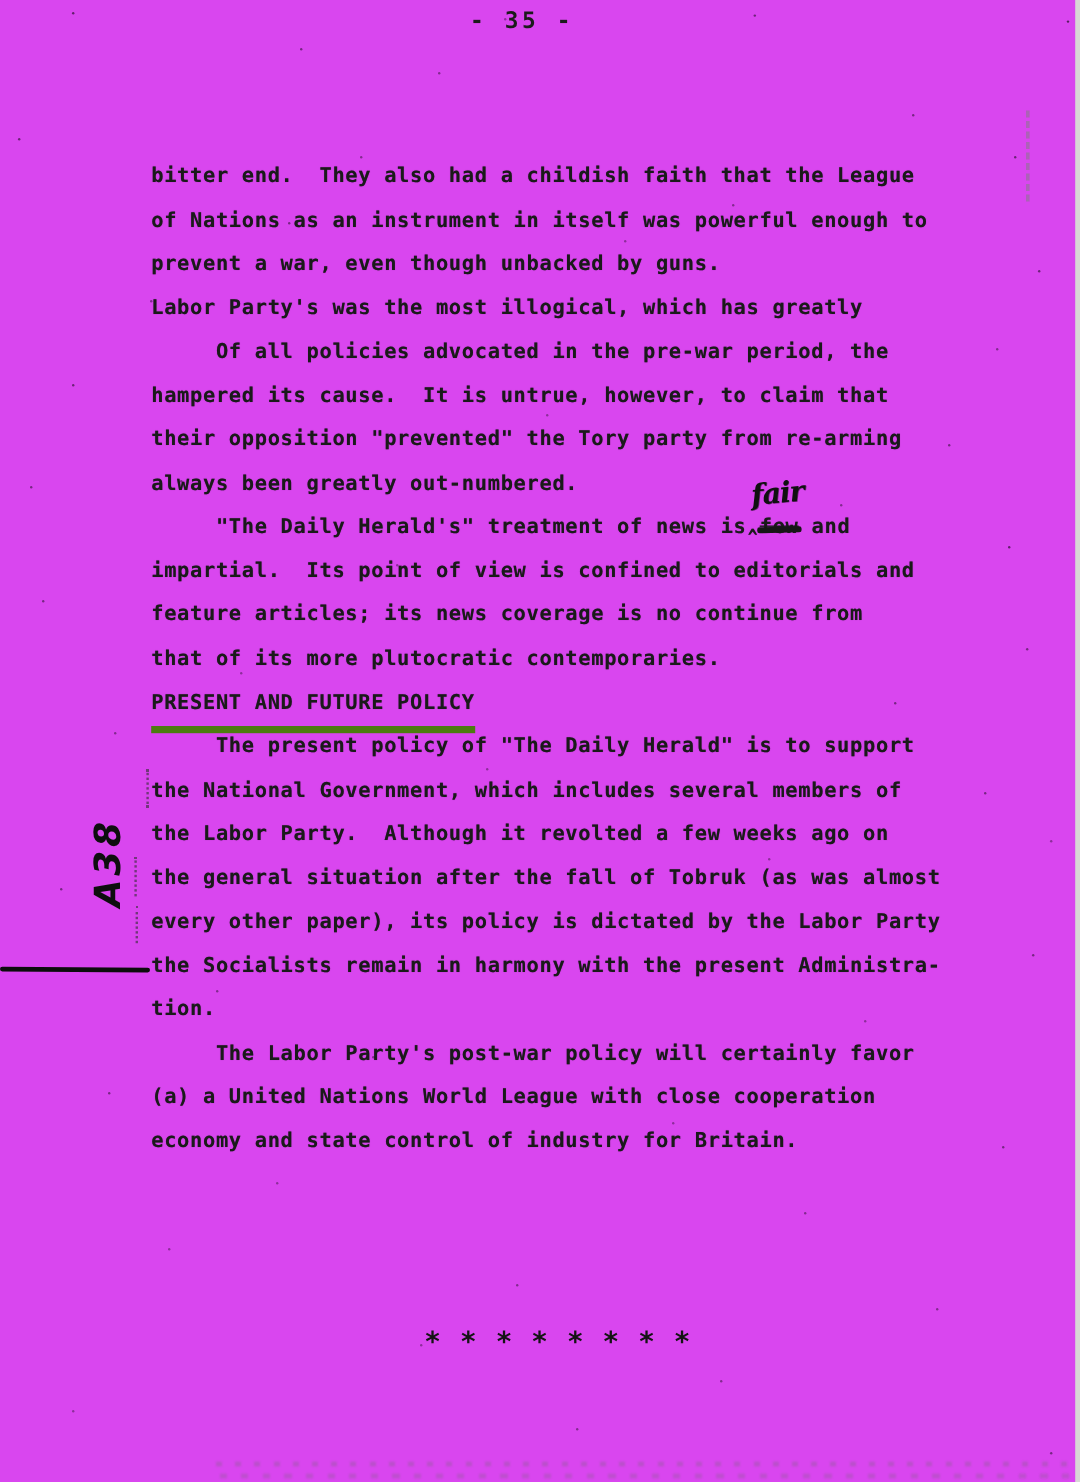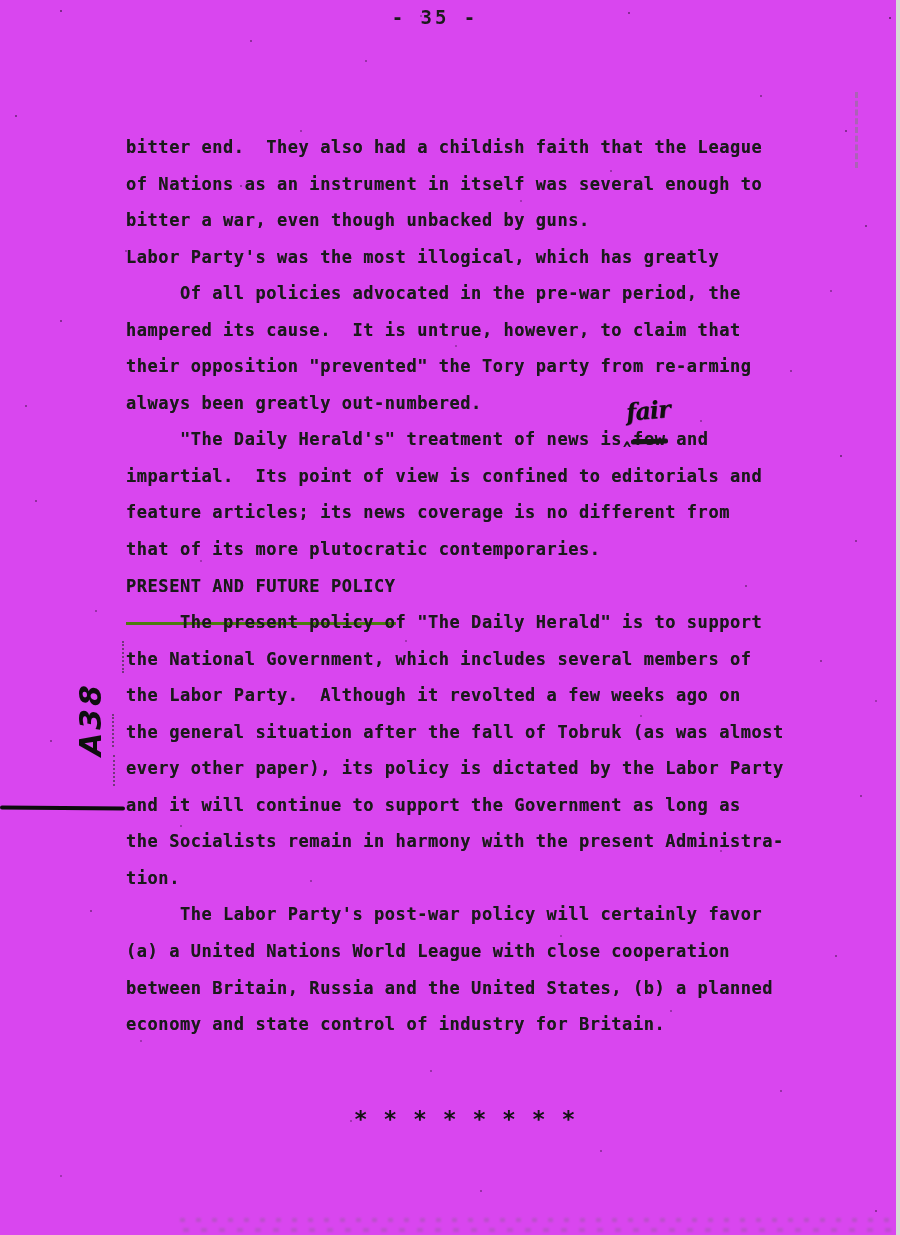--- a/index.html
+++ b/index.html
@@ -22,22 +22,22 @@
     font-size:17px;font-weight:bold;
     letter-spacing:0.55px;
     line-height:36.55px;
     color:#1a1a1a;
     text-shadow:0 0 0.6px rgba(20,20,20,0.55);
     margin-top:30px;
   }
   .line{white-space:pre;position:relative;height:36.55px;}
   .heading{
     display:inline-block;
-    border-bottom:3px solid #4d7c0f;
-    padding-bottom:18px;
+    border-bottom:6px solid #4d7c0f;
+    padding-bottom:1px;
   }
   .caret{
     display:inline-block;
     transform:translateY(10px) scale(0.8,1.1);
     width:11px;
   }
   .struck{
     position:relative;
     text-decoration:line-through;
   }
@@ -125,47 +125,45 @@
 </style>
 </head>
 <body>
 
 <div class="page">
 
   <div class="page-number">- 35 -</div>
 
   <div class="text-block">
     <div class="line">bitter end.  They also had a childish faith that the League</div>
-    <div class="line">of Nations as an instrument in itself was several enough to</div>
-    <div class="line">bitter a war, even though unbacked by guns.</div>
+    <div class="line">of Nations as an instrument in itself was powerful enough to</div>
+    <div class="line">prevent a war, even though unbacked by guns.</div>
     <div class="line">Labor Party's was the most illogical, which has greatly</div>
     <div class="line">     Of all policies advocated in the pre-war period, the</div>
     <div class="line">hampered its cause.  It is untrue, however, to claim that</div>
     <div class="line">their opposition "prevented" the Tory party from re-arming</div>
     <div class="line">always been greatly out-numbered.</div>
 
     <div class="line"><span>     "The Daily Herald's" treatment of news is</span><span class="caret">^</span><span class="struck">few</span><span> and</span><span class="handwritten-word">fair</span></div>
 
     <div class="line">impartial.  Its point of view is confined to editorials and</div>
-    <div class="line">feature articles; its news coverage is no different from</div>
+    <div class="line">feature articles; its news coverage is no continue from</div>
     <div class="line">that of its more plutocratic contemporaries.</div>
 
     <div class="line"><span class="heading">PRESENT AND FUTURE POLICY</span></div>
 
     <div class="line">     The present policy of "The Daily Herald" is to support</div>
     <div class="line">the National Government, which includes several members of</div>
     <div class="line">the Labor Party.  Although it revolted a few weeks ago on</div>
     <div class="line">the general situation after the fall of Tobruk (as was almost</div>
     <div class="line">every other paper), its policy is dictated by the Labor Party</div>
-    <div class="line">and it will continue to support the Government as long as</div>
     <div class="line">the Socialists remain in harmony with the present Administra-</div>
     <div class="line">tion.</div>
     <div class="line">     The Labor Party's post-war policy will certainly favor</div>
     <div class="line">(a) a United Nations World League with close cooperation</div>
-    <div class="line">between Britain, Russia and the United States, (b) a planned</div>
     <div class="line">economy and state control of industry for Britain.</div>
   </div>
 
   <div class="asterisk-row">* * * * * * * *</div>
 
   <div class="margin-note">A38</div>
 
   <div class="pencil-line"></div>
   <div class="tick tick-1"></div>
   <div class="tick tick-2"></div>

